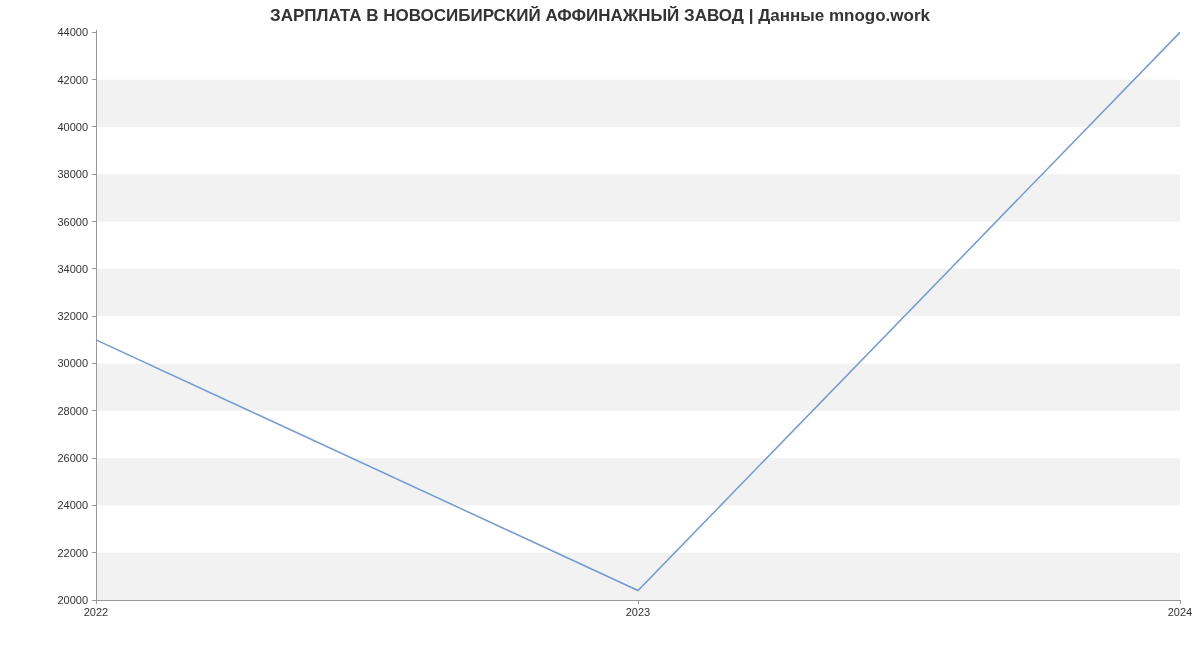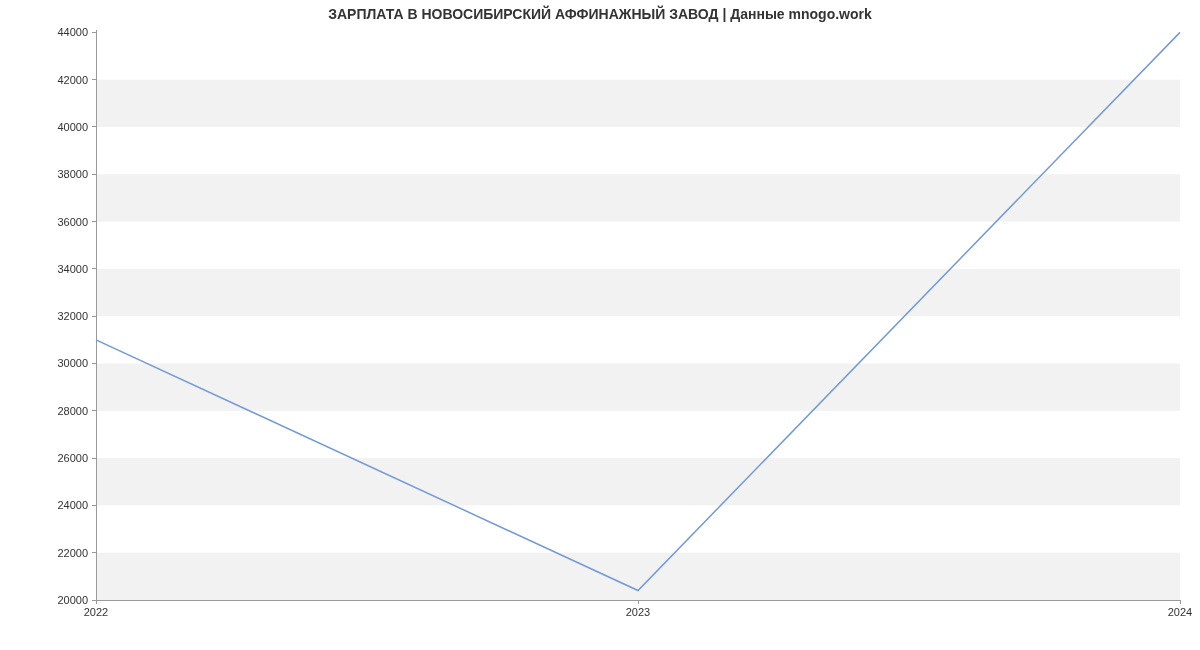--- a/index.html
+++ b/index.html
@@ -14,21 +14,21 @@
     position: relative;
     width: 1200px;
     height: 650px;
   }
   .title {
     position: absolute;
     top: 6px;
     left: 0;
     width: 1200px;
     text-align: center;
-    font-size: 14px;
+    font-size: 17px;
     font-weight: bold;
     color: #333;
   }
   svg {
     position: absolute;
     left: 0;
     top: 0;
   }
   .tick-label {
     font-size: 11px;

